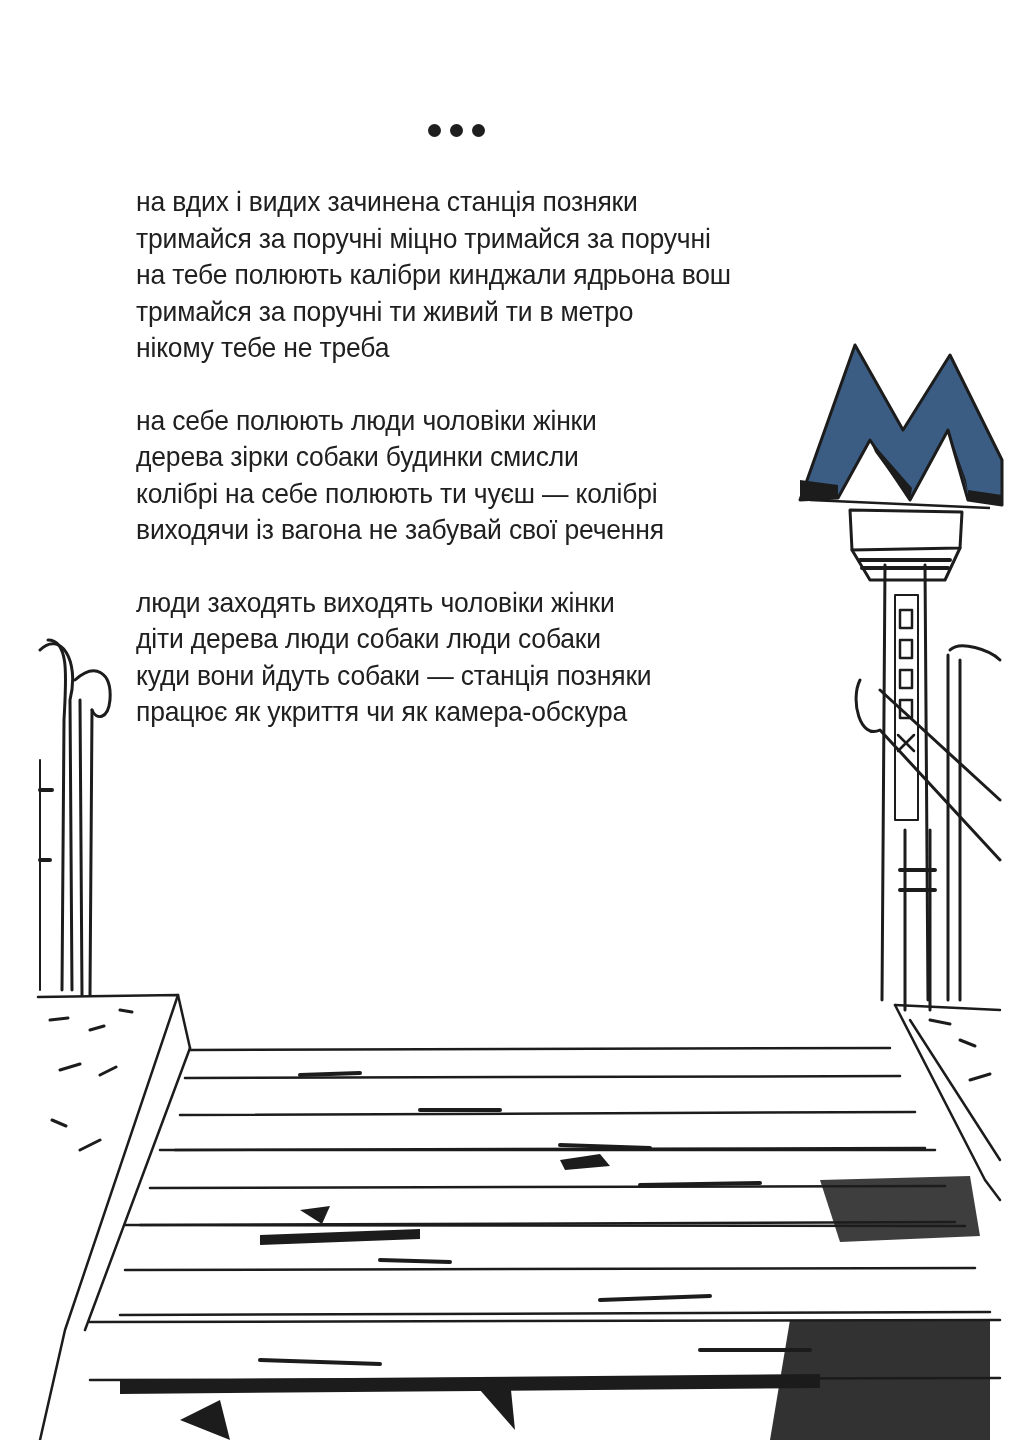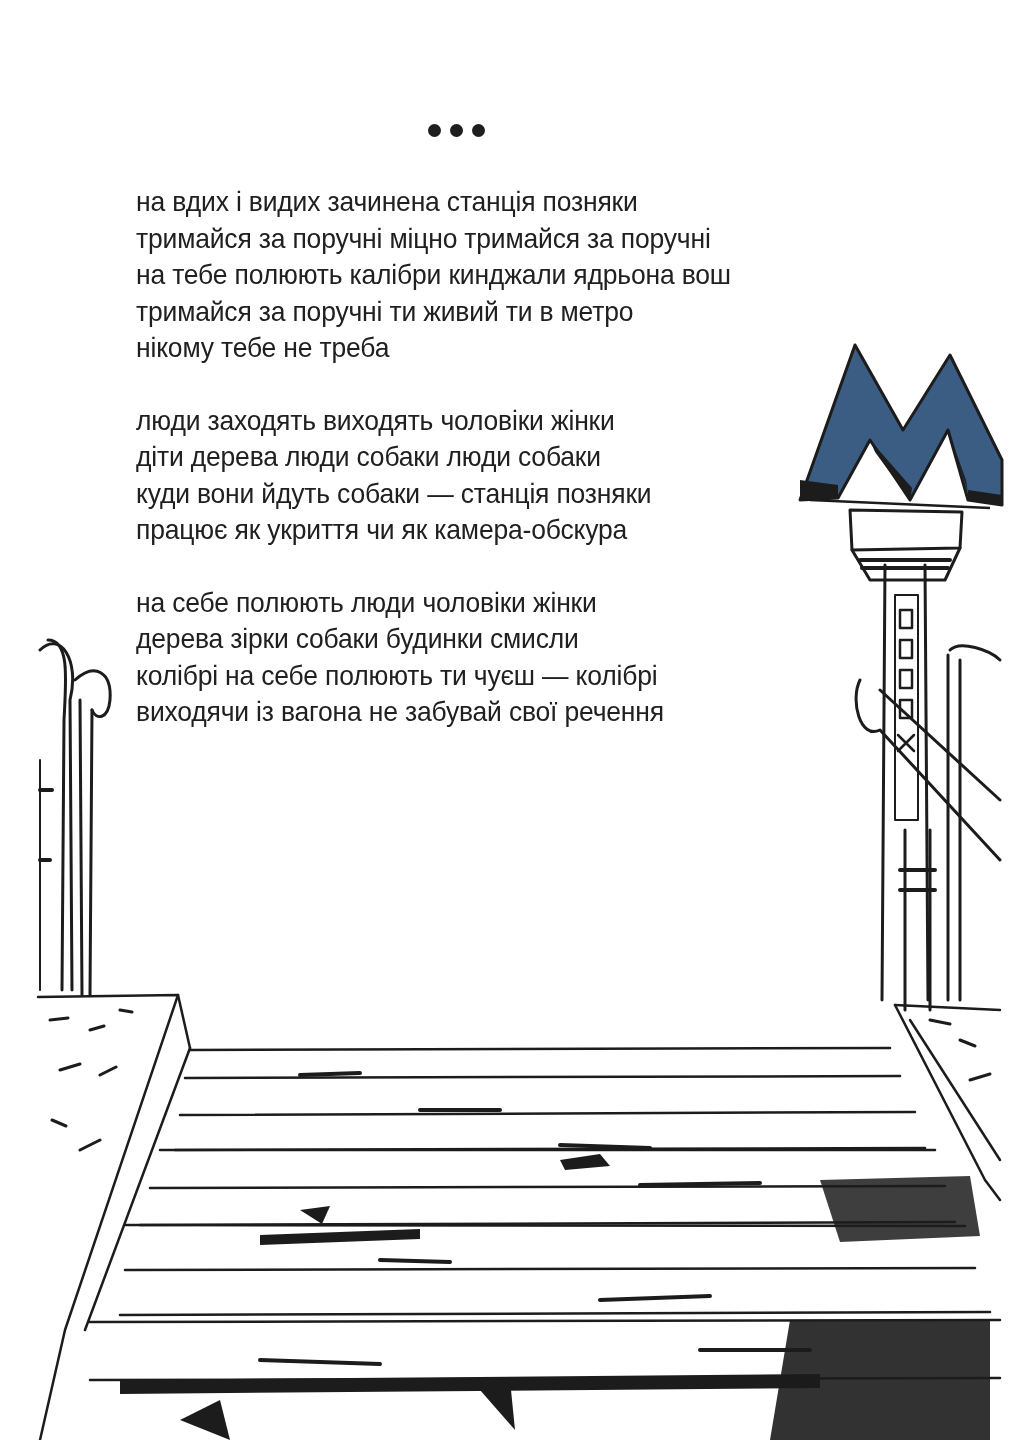--- a/index.html
+++ b/index.html
@@ -112,26 +112,26 @@
 
   <div class="poem">
     <div class="stanza">
       <div class="line">на вдих і видих зачинена станція позняки</div>
       <div class="line">тримайся за поручні міцно тримайся за поручні</div>
       <div class="line">на тебе полюють калібри кинджали ядрьона вош</div>
       <div class="line">тримайся за поручні ти живий ти в метро</div>
       <div class="line">нікому тебе не треба</div>
     </div>
     <div class="stanza">
+      <div class="line">на себе полюють люди чоловіки жінки</div>
+      <div class="line">дерева зірки собаки будинки смисли</div>
+      <div class="line">колібрі на себе полюють ти чуєш — колібрі</div>
+      <div class="line">виходячи із вагона не забувай свої речення</div>
+    </div>
+    <div class="stanza">
       <div class="line">люди заходять виходять чоловіки жінки</div>
       <div class="line">діти дерева люди собаки люди собаки</div>
       <div class="line">куди вони йдуть собаки — станція позняки</div>
       <div class="line">працює як укриття чи як камера-обскура</div>
-    </div>
-    <div class="stanza">
-      <div class="line">на себе полюють люди чоловіки жінки</div>
-      <div class="line">дерева зірки собаки будинки смисли</div>
-      <div class="line">колібрі на себе полюють ти чуєш — колібрі</div>
-      <div class="line">виходячи із вагона не забувай свої речення</div>
     </div>
   </div>
 
 </div>
 
 </body></html>

